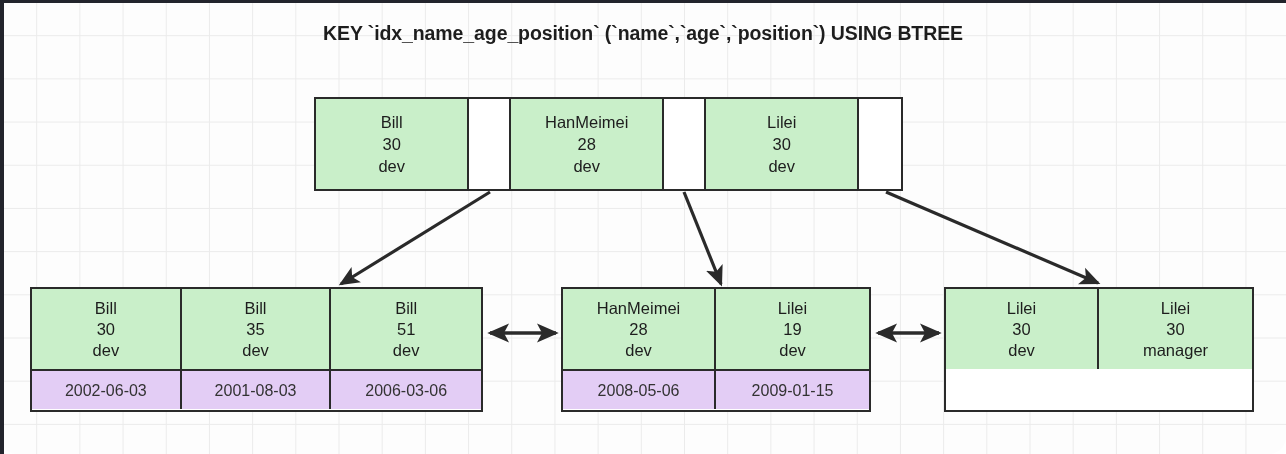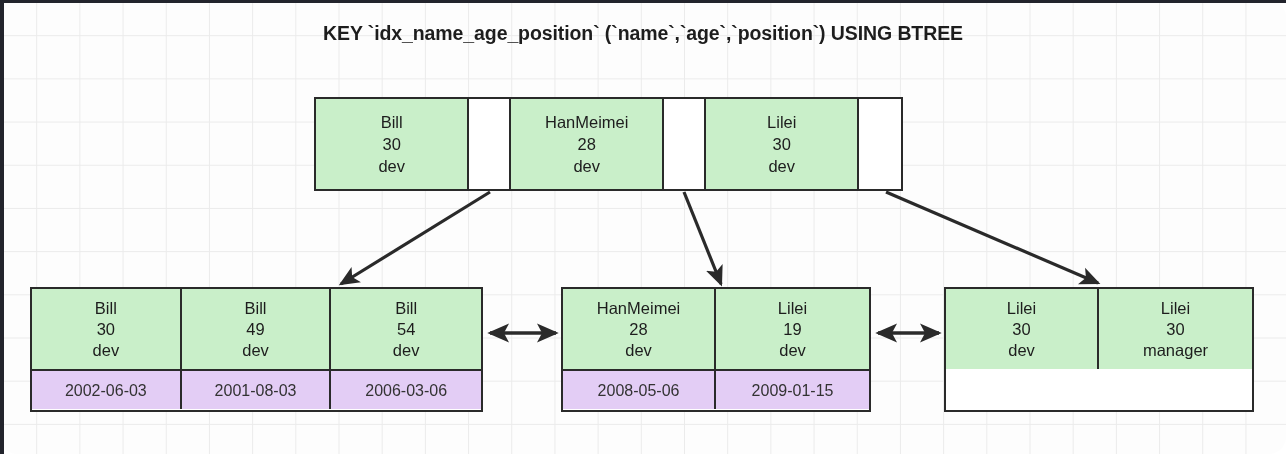--- a/index.html
+++ b/index.html
@@ -179,26 +179,26 @@
 
   <div class="leaf" id="leaf-1">
     <div class="leaf-row keys">
       <div class="leaf-cell">
         <span class="line">Bill</span>
         <span class="line">30</span>
         <span class="line">dev</span>
       </div>
       <div class="leaf-cell">
         <span class="line">Bill</span>
-        <span class="line">49</span>
+        <span class="line">35</span>
         <span class="line">dev</span>
       </div>
       <div class="leaf-cell">
         <span class="line">Bill</span>
-        <span class="line">54</span>
+        <span class="line">51</span>
         <span class="line">dev</span>
       </div>
     </div>
     <div class="leaf-row ptrs">
       <div class="leaf-cell">2002-06-03</div>
       <div class="leaf-cell">2001-08-03</div>
       <div class="leaf-cell">2006-03-06</div>
     </div>
   </div>
 

